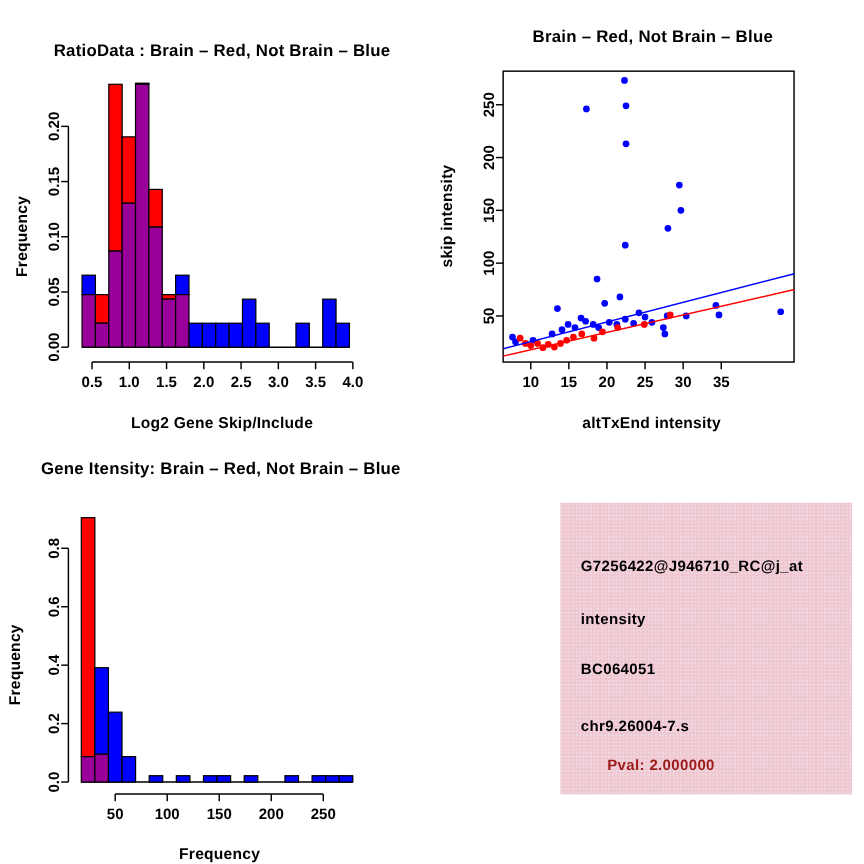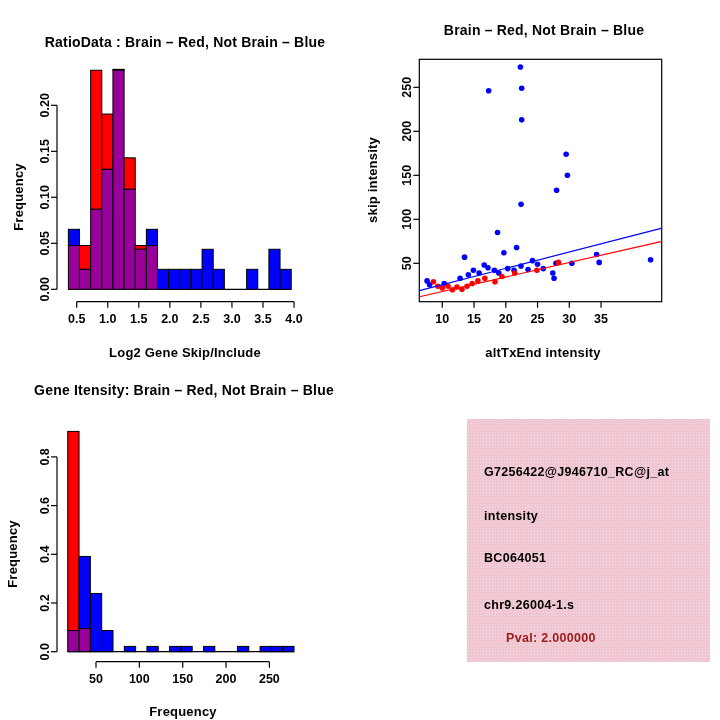--- a/index.html
+++ b/index.html
@@ -216,16 +216,16 @@
   <div class="axlabel" style="left:183px;top:711px">Frequency</div>
 
   <div class="axlabel vert" style="left:18px;top:197px">Frequency</div>
   <div class="axlabel vert" style="left:372px;top:180px">skip intensity</div>
   <div class="axlabel vert" style="left:12px;top:554px">Frequency</div>
 
   <div class="infobox">
     <div class="info-line" style="top:46px">G7256422@J946710_RC@j_at</div>
     <div class="info-line" style="top:90px">intensity</div>
     <div class="info-line" style="top:132px">BC064051</div>
-    <div class="info-line" style="top:179px">chr9.26004-1.s</div>
+    <div class="info-line" style="top:179px">chr9.26004-7.s</div>
     <div class="info-line pval" style="top: 212px; color: rgb(155, 27, 27); padding-left: 22px;">Pval: 2.000000</div>
   </div>
 </div>
 
 </body></html>

